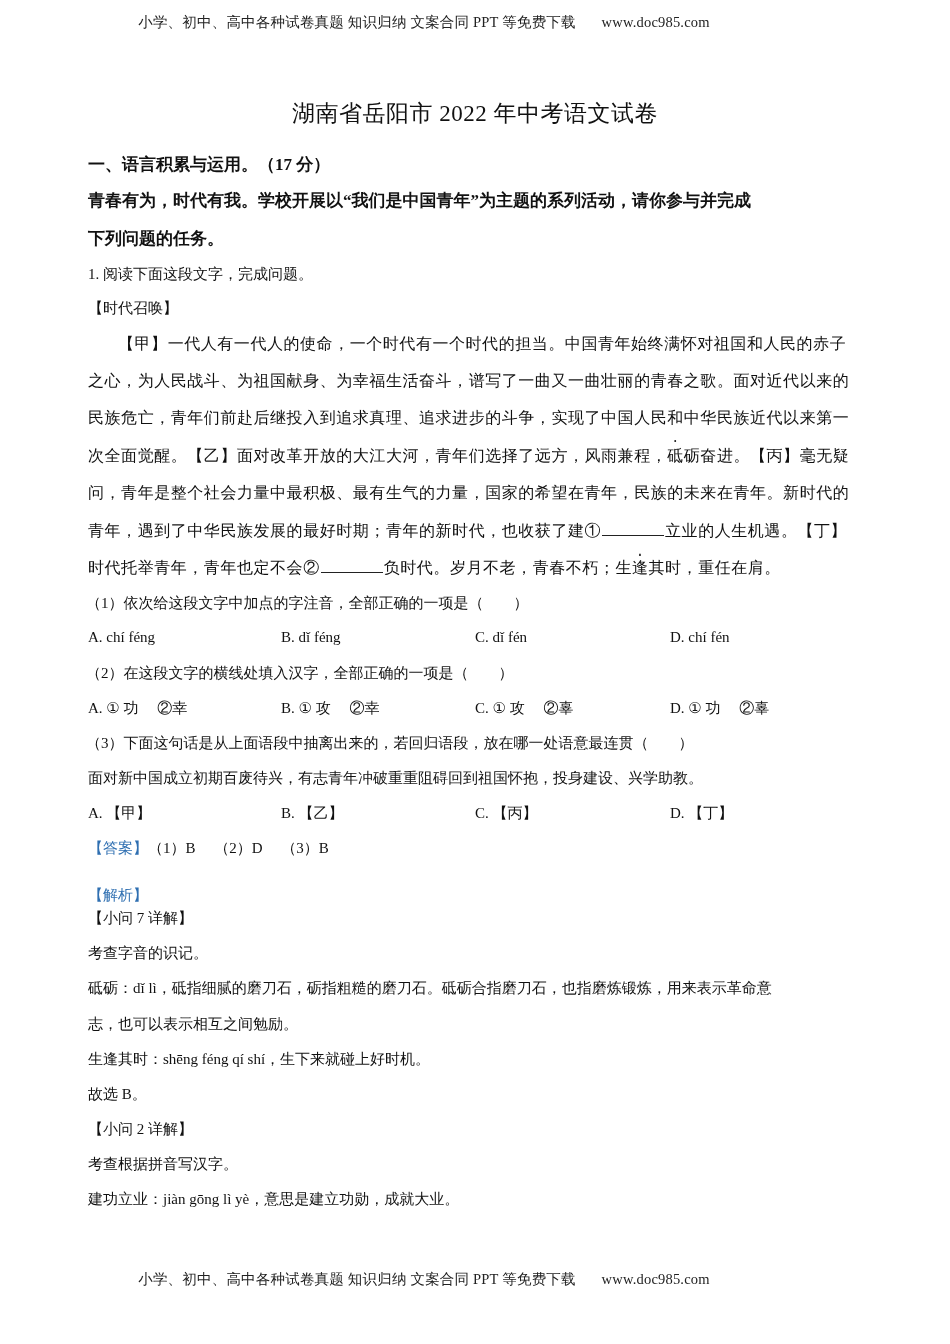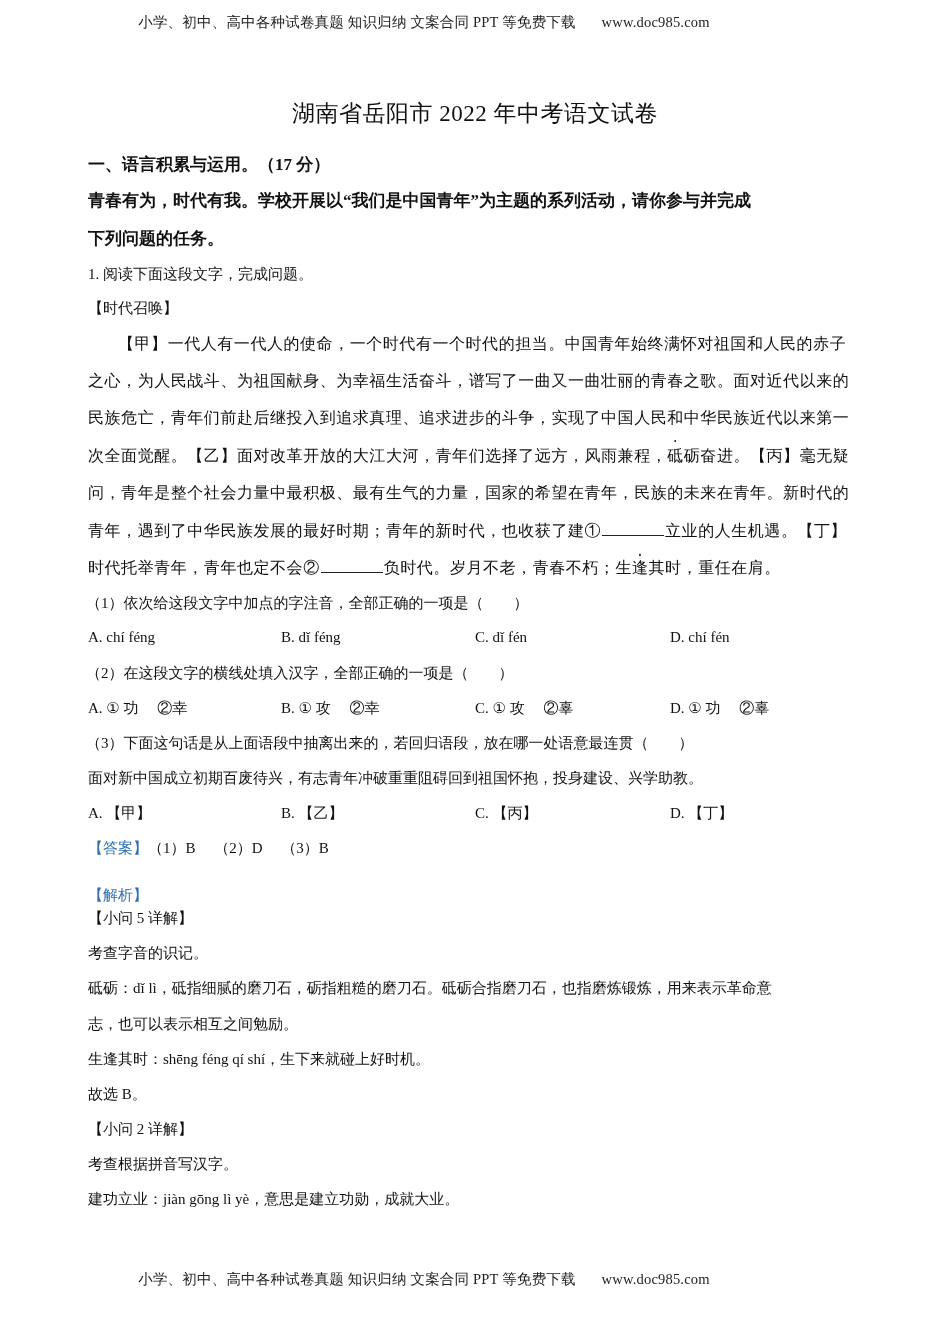--- a/index.html
+++ b/index.html
@@ -70,21 +70,21 @@
 <div class="opt" style="top:804px; left:88px;">A. 【甲】</div>
 <div class="opt" style="top:804px; left:281px;text-align:center;">B. 【乙】</div>
 <div class="opt" style="top:804px; left:475px;">C. 【丙】</div>
 <div class="opt" style="top:804px; left:670px;">D. 【丁】</div>
 
 <div class="line t15" style="top:839px;">
   <span class="blue">【答案】</span><span>（1）B　 （2）D　 （3）B</span>
 </div>
 <div class="line t15 blue" style="top:874px;margin-top:12px;">【解析】</div>
 
-<div class="line t15" style="top:909px;">【小问 5 详解】</div>
+<div class="line t15" style="top:909px;">【小问 7 详解】</div>
 <div class="line t15" style="top:944px;">考查字音的识记。</div>
 <div class="line t15" style="top:979px;">砥砺：dǐ lì，砥指细腻的磨刀石，砺指粗糙的磨刀石。砥砺合指磨刀石，也指磨炼锻炼，用来表示革命意</div>
 <div class="line t15" style="top:1015px;">志，也可以表示相互之间勉励。</div>
 <div class="line t15" style="top:1050px;">生逢其时：shēng féng qí shí，生下来就碰上好时机。</div>
 <div class="line t15" style="top:1085px;">故选 B。</div>
 
 <div class="line t15" style="top:1120px;">【小问 2 详解】</div>
 <div class="line t15" style="top:1155px;">考查根据拼音写汉字。</div>
 <div class="line t15" style="top:1190px;">建功立业：jiàn gōng lì yè，意思是建立功勋，成就大业。</div>
 

